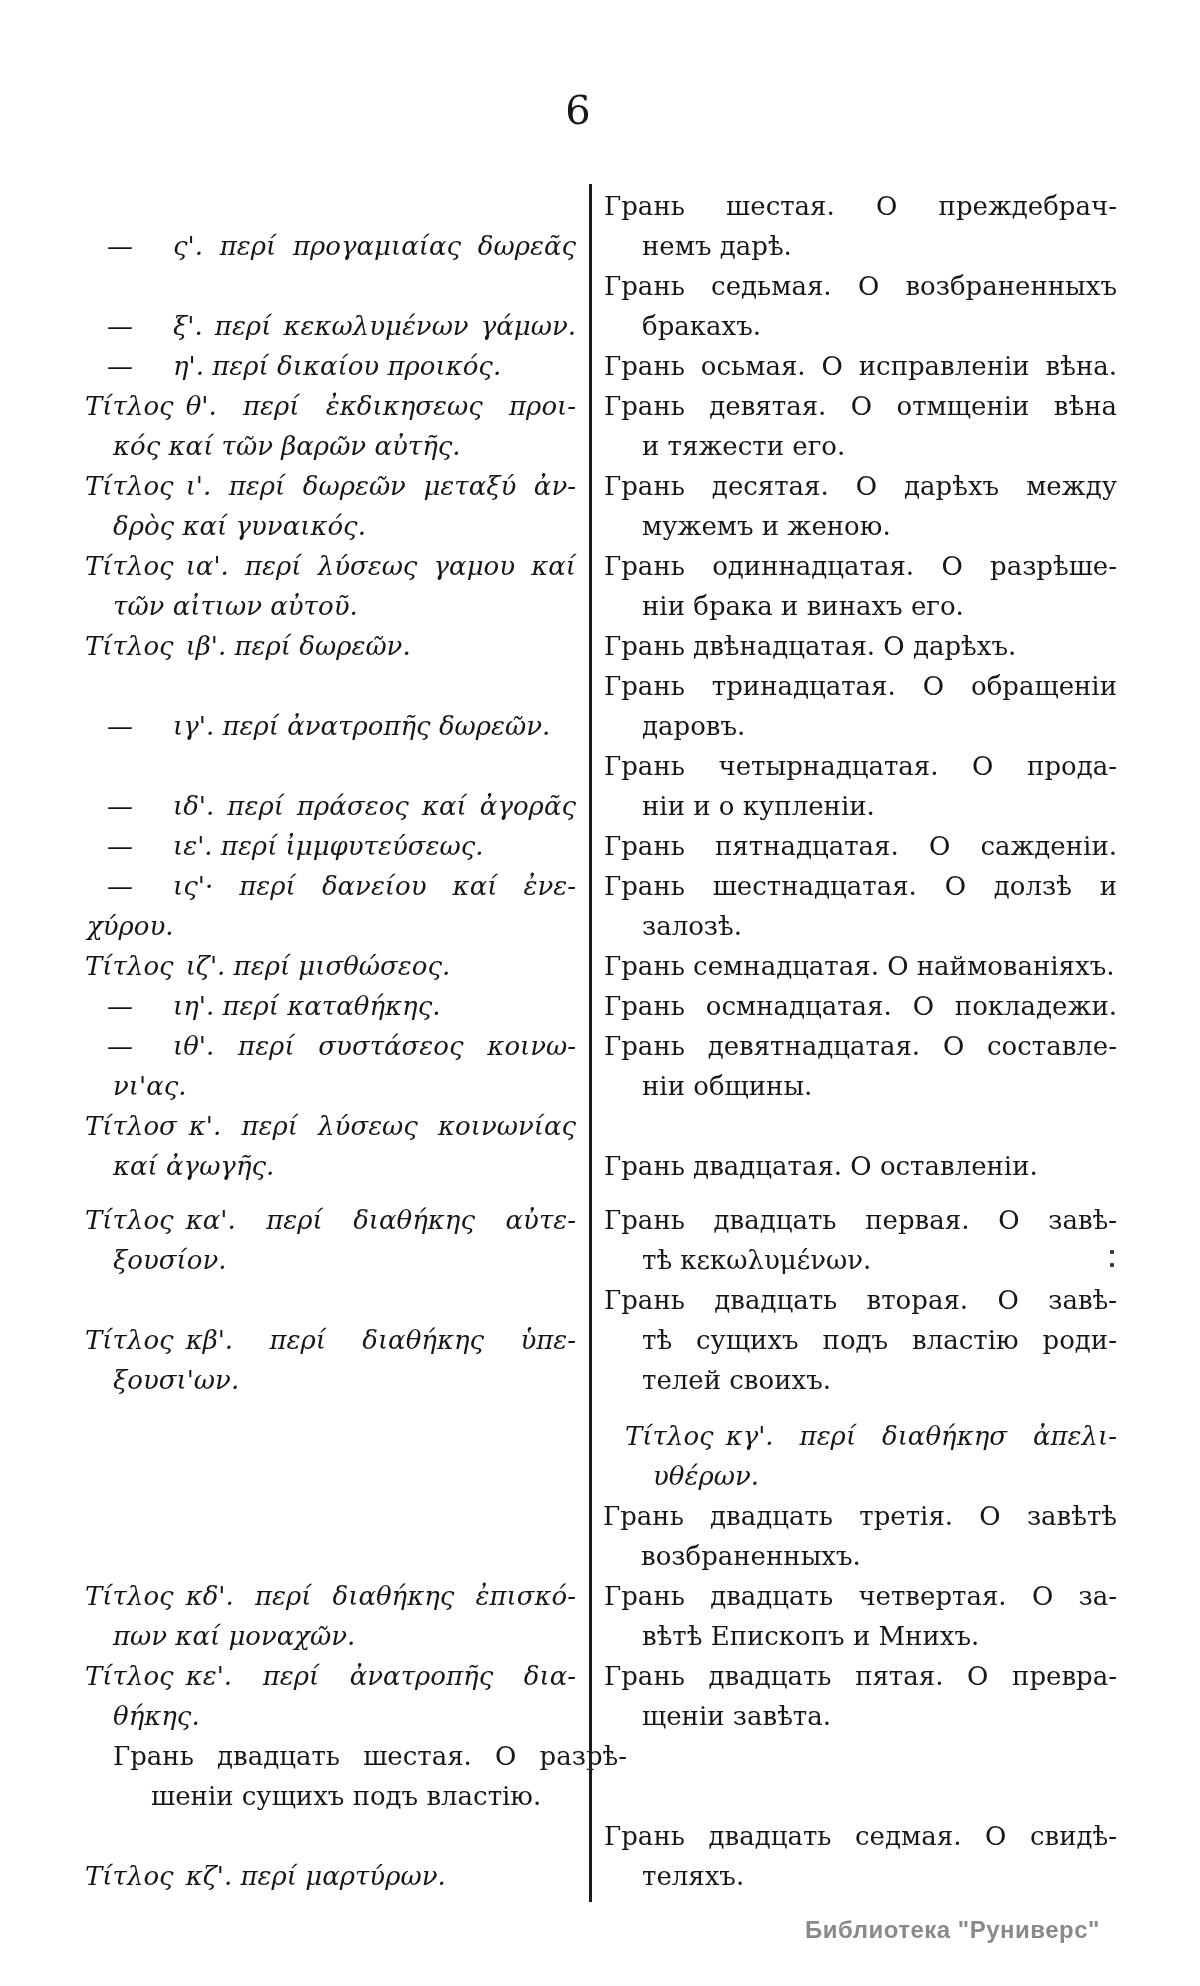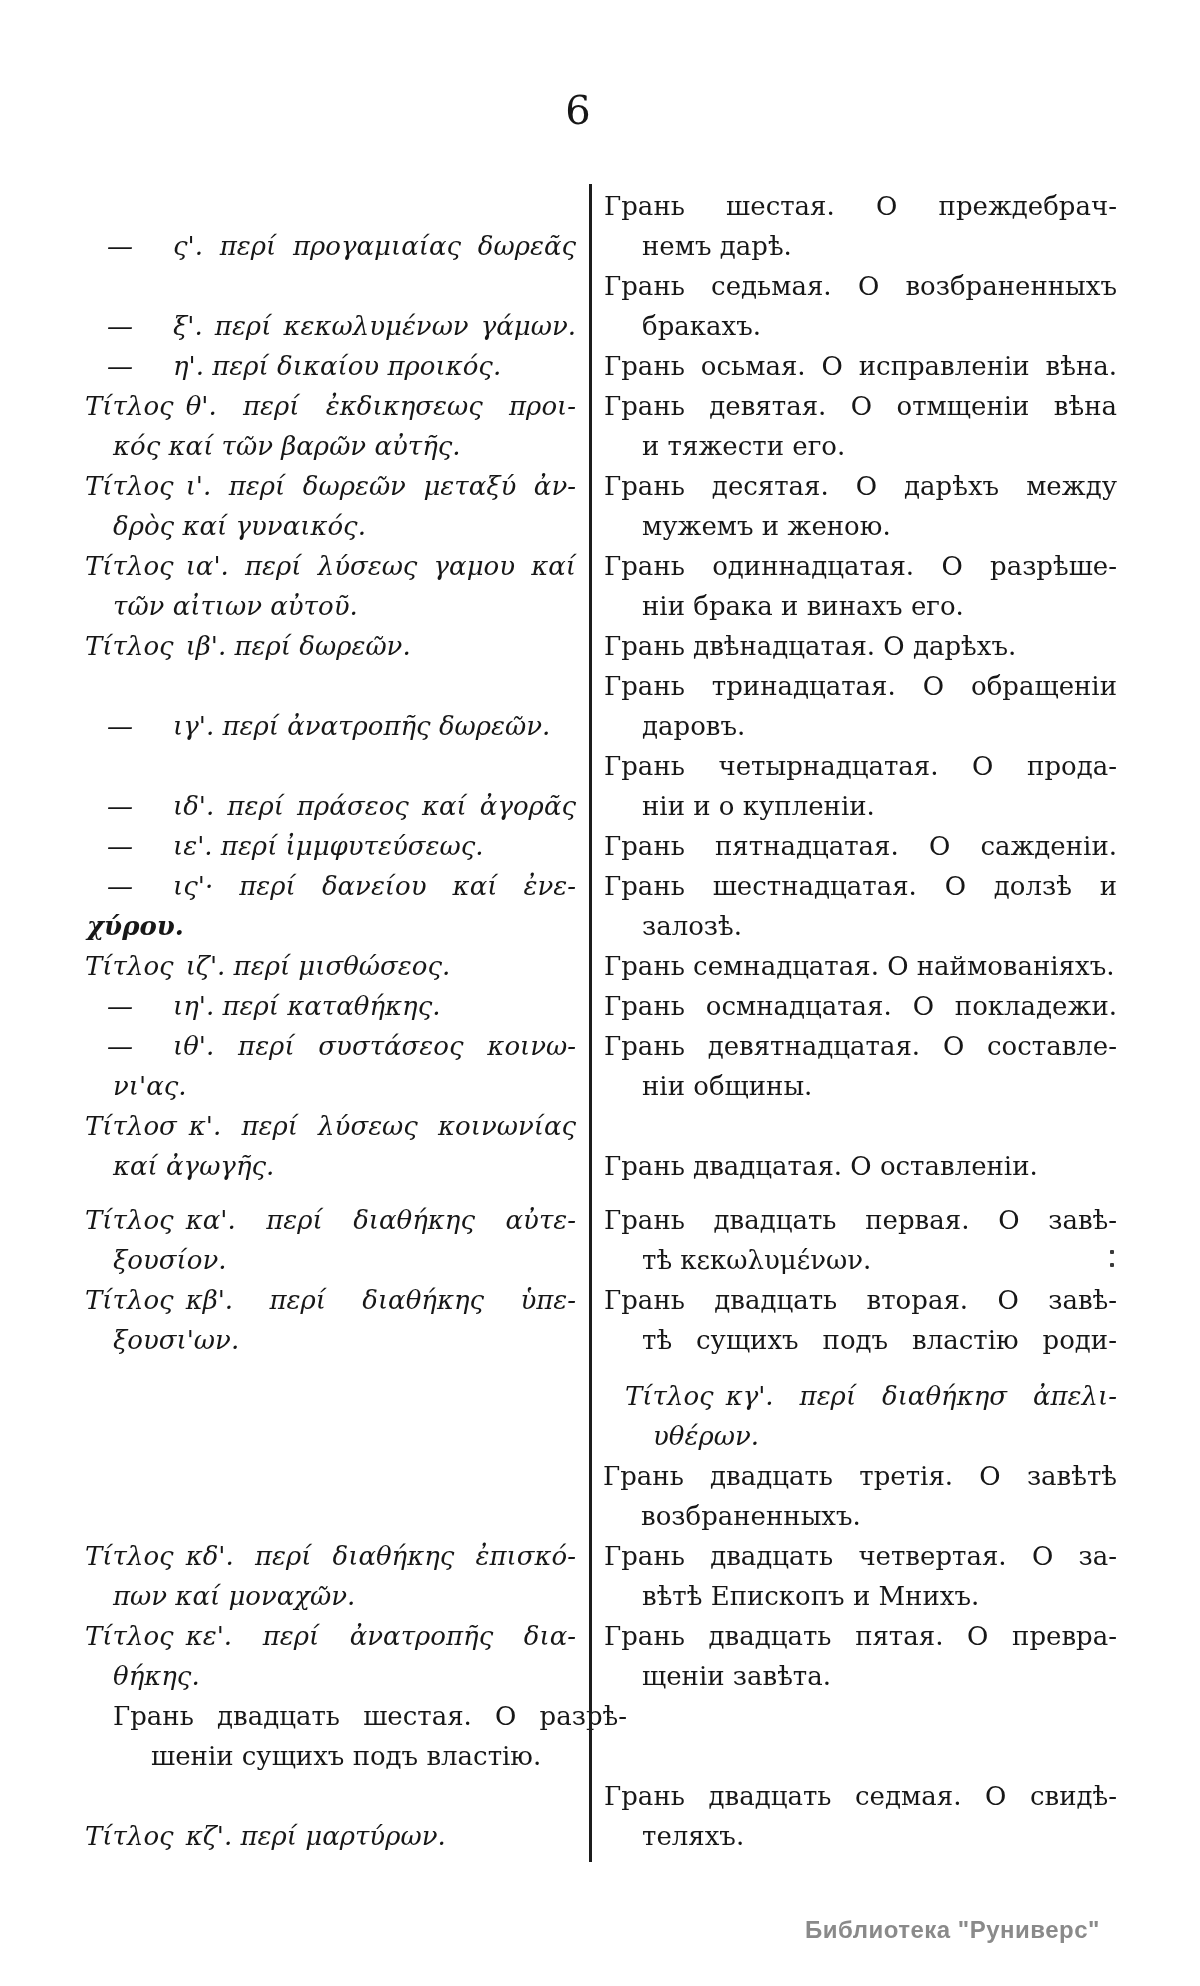--- a/index.html
+++ b/index.html
@@ -19,21 +19,21 @@
     background:#1c1c1c;
   }
   .row{display:flex;align-items:flex-end;}
   .cell{font-size:26px;line-height:40px;}
   .cell.left{width:492px;font-style:italic;}
   .cell.right{margin-left:28px;width:514px;}
   .line{text-align:justify;text-align-last:left;}
   .line.fill{text-align:justify;text-align-last:justify;}
   .cell.right .line.cont{padding-left:38px;}
   .cell.left  .line.cont{padding-left:28px;}
-  .cell.left  .line.cont.flush{padding-left:2px;font-weight:bold;}
+  .cell.left  .line.cont.flush{padding-left:2px;}
   .marker.dash{padding-left:22px;padding-right:40px;}
   .marker.titlos{padding-right:12px;margin-top:29px;}
   .watermark{
     position:absolute;top:1916px;right:100px;
     font-family:"Liberation Sans","DejaVu Sans",sans-serif;
     font-size:24px;font-weight:bold;color:#8a8a8a;letter-spacing:0.5px;
   }
   .artifact{position:absolute;left:1110px;top:1250px;width:4px;height:4px;background:#3a3a3a;
     box-shadow:0 13px 0 0 #3a3a3a;border-radius:1px;}
 </style>
@@ -190,20 +190,21 @@
           </div>
         </div>
         <div class="row">
           <div class="cell left">
             <div class="line fill"><span class="marker titlos">Τίτλος</span><span>κβ'. περί διαθήκης ὑπε-</span></div>
             <div class="line cont">ξουσι'ων.</div>
           </div>
           <div class="cell right">
             <div class="line fill">Грань двадцать вторая. О завѣ-</div>
             <div class="line cont fill">тѣ сущихъ подъ властію роди-</div>
+            <div class="line cont">телей своихъ.</div>
           </div>
         </div>
         <div class="row" style="margin-top: 16px; flex-direction: column;">
           <div class="cell left">
             <div class="line fill"><span class="marker titlos">Τίτλος</span><span>κγ'. περί διαθήκησ ἀπελι-</span></div>
             <div class="line cont">υθέρων.</div>
           </div>
           <div class="cell right">
             <div class="line fill">Грань двадцать третія. О завѣтѣ</div>
             <div class="line cont">возбраненныхъ.</div>

